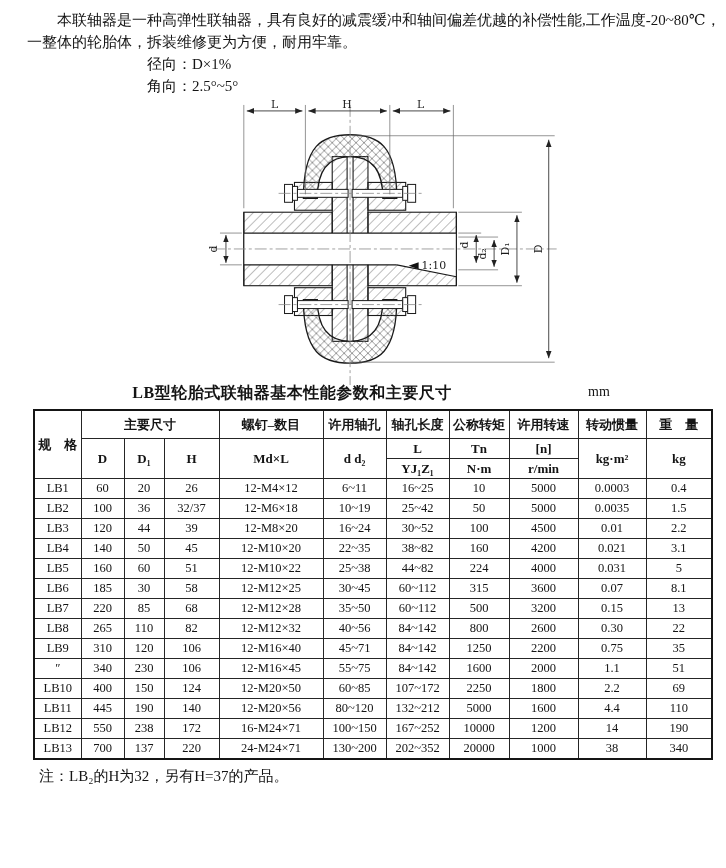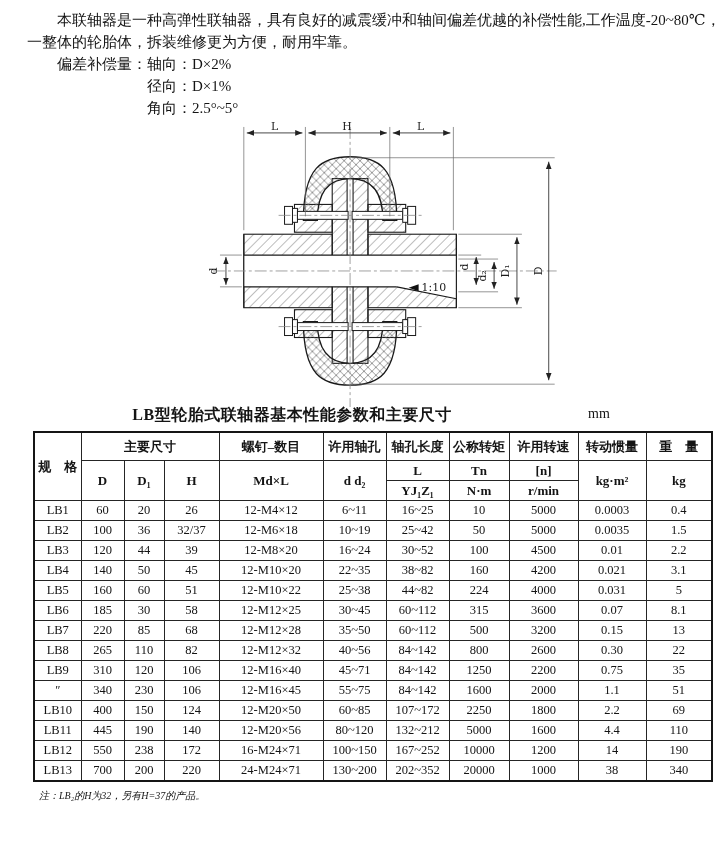--- a/index.html
+++ b/index.html
@@ -24,30 +24,29 @@
     border-collapse:collapse;margin-left:33px;table-layout:fixed;width:678px;
     border:2px solid #151515;
   }
   th,td{
     border:1px solid #252525;text-align:center;vertical-align:middle;
     font-weight:normal;padding:0;overflow:hidden;
   }
   th{font-size:13px;height:19px;font-weight:bold;}
   thead tr.r1 th{height:27px;}
   td{font-size:12.5px;height:19px;}
-  .note{margin:7px 0 0 39px;font-size:10px;font-style:italic;}
+  .note{margin:7px 0 0 39px;font-size:15px;}
   .dimtxt{font-family:"DejaVu Serif","Liberation Serif",serif;font-size:11px;fill:#1a1a1a;}
 </style>
 </head>
 <body>
 
 <div class="intro">
   <div class="line in1">本联轴器是一种高弹性联轴器，具有良好的减震缓冲和轴间偏差优越的补偿性能,工作温度-20~80℃，</div>
   <div class="line">一整体的轮胎体，拆装维修更为方便，耐用牢靠。</div>
-  <div class="line in1">偏差补偿量：轴向：D×2%</div>
   <div class="line in2">径向：D×1%</div>
   <div class="line in2">角向：2.5°~5°</div>
 </div>
 
 <div class="diagram-wrap">
 <svg width="726" height="290" viewBox="0 0 726 292">
   <defs>
     <pattern id="hatch" width="7" height="7" patternTransform="rotate(45)" patternUnits="userSpaceOnUse">
       <line x1="0" y1="0" x2="0" y2="7" stroke="#5a5a5a" stroke-width="0.8"></line>
     </pattern>
@@ -380,21 +379,21 @@
         <td>100~150</td>
         <td>167~252</td>
         <td>10000</td>
         <td>1200</td>
         <td>14</td>
         <td>190</td>
       </tr>
       <tr>
         <td>LB13</td>
         <td>700</td>
-        <td>200</td>
+        <td>137</td>
         <td>220</td>
         <td>24-M24×71</td>
         <td>130~200</td>
         <td>202~352</td>
         <td>20000</td>
         <td>1000</td>
         <td>38</td>
         <td>340</td>
       </tr>
     </tbody>

